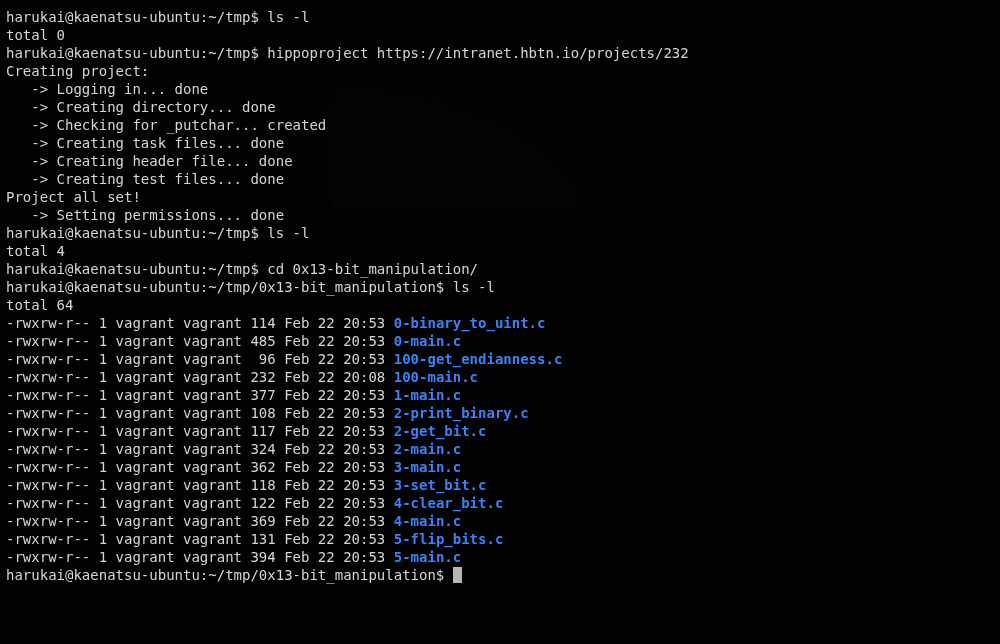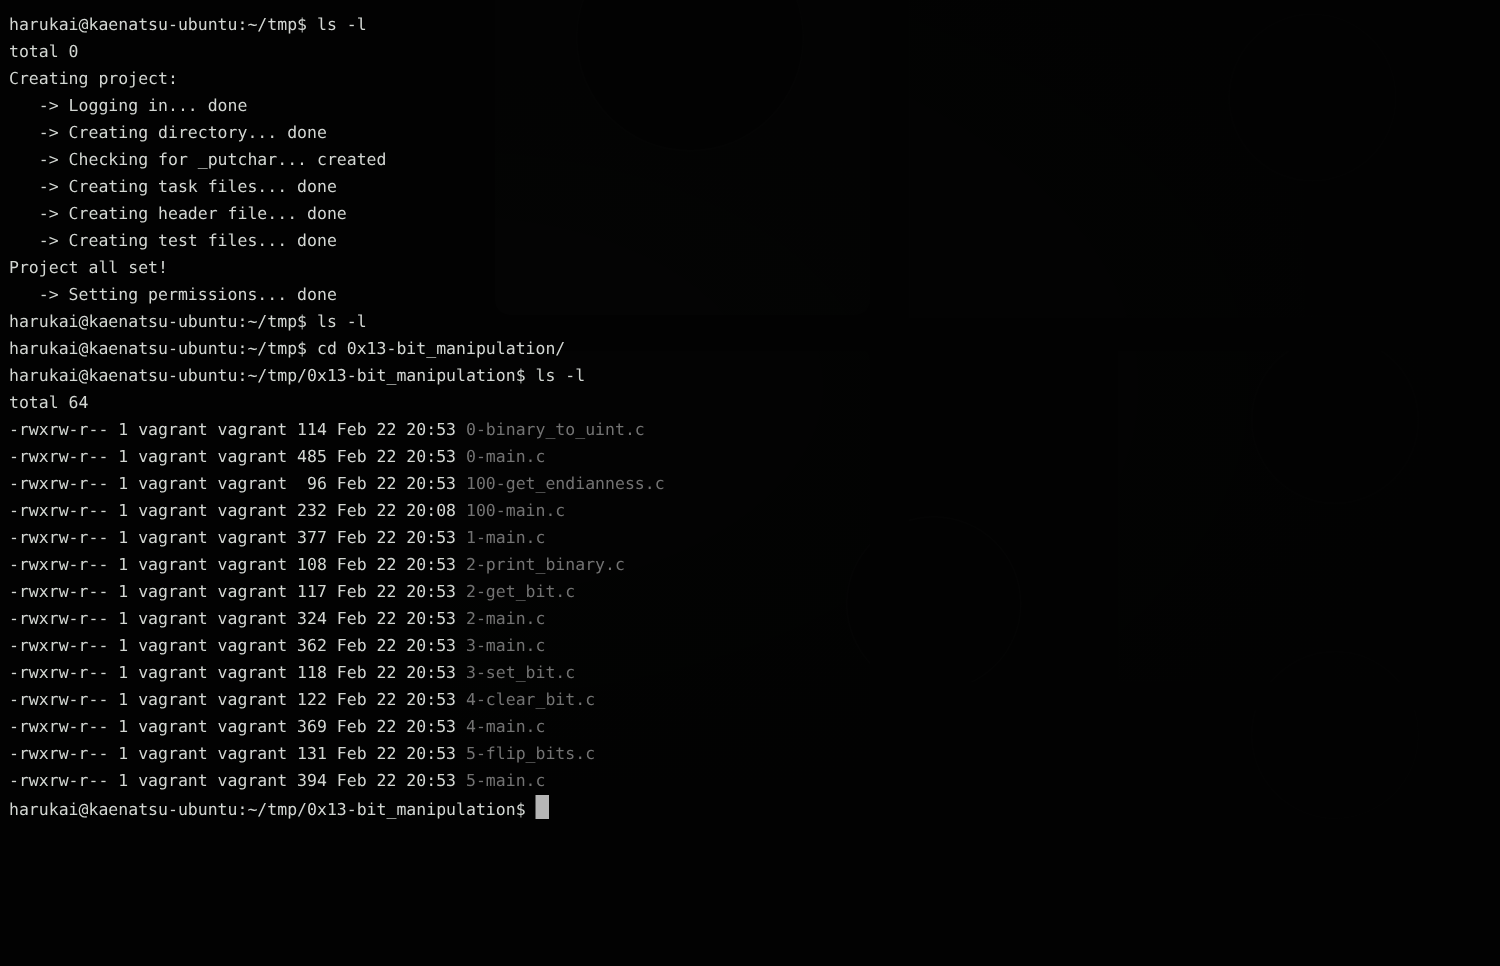--- a/index.html
+++ b/index.html
@@ -9,21 +9,21 @@
     background: #000000;
   }
 
   #terminal {
     position: relative;
     width: 1000px;
     height: 644px;
     overflow: hidden;
     background-color: #050505;
     font-family: "DejaVu Sans Mono", "Liberation Mono", monospace;
-    font-size: 11px;
+    font-size: 14px;
     line-height: 18px;
     color: #cfcfcf;
   }
 
   
   #wallpaper {
     position: absolute;
     inset: 0;
     z-index: 0;
     background-color: #040404;
@@ -74,21 +74,21 @@
   }
 
   .line {
     height: 18px;
     white-space: pre;
     letter-spacing: 0;
   }
 
   .c-default { color: #d3d7d3; }
   .c-dir     { color: #2a6fd0; }
-  .c-exec    { color: #737373; }
+  .c-exec    { color: #3b82f6; font-weight: bold; }
 
   #cursor {
     display: inline-block;
     width: 9px;
     height: 16px;
     vertical-align: -3px;
     background: #b6b6b6;
   }
 </style>
 </head>
@@ -118,30 +118,32 @@
     <div class="wp-gap" style="left:0;     top:212px; width:1000px; height:22px;"></div>
     <div class="wp-gap" style="left:600px; top:455px; width:400px; height:18px;"></div>
 
     <div id="wallpaper-vignette"></div>
   </div>
 
   <div id="screen">
     <div id="scrollback">
         <div class="line"><span class="c-default">harukai@kaenatsu-ubuntu:~/tmp$ ls -l</span></div>
         <div class="line"><span class="c-default">total 0</span></div>
+        <div class="line"><span class="c-default">harukai@kaenatsu-ubuntu:~/tmp$ hippoproject https://intranet.hbtn.io/projects/232</span></div>
         <div class="line"><span class="c-default">Creating project:</span></div>
         <div class="line"><span class="c-default">   -&gt; Logging in... done</span></div>
         <div class="line"><span class="c-default">   -&gt; Creating directory... done</span></div>
         <div class="line"><span class="c-default">   -&gt; Checking for _putchar... created</span></div>
         <div class="line"><span class="c-default">   -&gt; Creating task files... done</span></div>
         <div class="line"><span class="c-default">   -&gt; Creating header file... done</span></div>
         <div class="line"><span class="c-default">   -&gt; Creating test files... done</span></div>
         <div class="line"><span class="c-default">Project all set!</span></div>
         <div class="line"><span class="c-default">   -&gt; Setting permissions... done</span></div>
         <div class="line"><span class="c-default">harukai@kaenatsu-ubuntu:~/tmp$ ls -l</span></div>
+        <div class="line"><span class="c-default">total 4</span></div>
         <div class="line"><span class="c-default">harukai@kaenatsu-ubuntu:~/tmp$ cd 0x13-bit_manipulation/</span></div>
         <div class="line"><span class="c-default">harukai@kaenatsu-ubuntu:~/tmp/0x13-bit_manipulation$ ls -l</span></div>
         <div class="line"><span class="c-default">total 64</span></div>
         <div class="line"><span class="c-default">-rwxrw-r-- 1 vagrant vagrant 114 Feb 22 20:53 </span><span class="c-exec">0-binary_to_uint.c</span></div>
         <div class="line"><span class="c-default">-rwxrw-r-- 1 vagrant vagrant 485 Feb 22 20:53 </span><span class="c-exec">0-main.c</span></div>
         <div class="line"><span class="c-default">-rwxrw-r-- 1 vagrant vagrant  96 Feb 22 20:53 </span><span class="c-exec">100-get_endianness.c</span></div>
         <div class="line"><span class="c-default">-rwxrw-r-- 1 vagrant vagrant 232 Feb 22 20:08 </span><span class="c-exec">100-main.c</span></div>
         <div class="line"><span class="c-default">-rwxrw-r-- 1 vagrant vagrant 377 Feb 22 20:53 </span><span class="c-exec">1-main.c</span></div>
         <div class="line"><span class="c-default">-rwxrw-r-- 1 vagrant vagrant 108 Feb 22 20:53 </span><span class="c-exec">2-print_binary.c</span></div>
         <div class="line"><span class="c-default">-rwxrw-r-- 1 vagrant vagrant 117 Feb 22 20:53 </span><span class="c-exec">2-get_bit.c</span></div>

